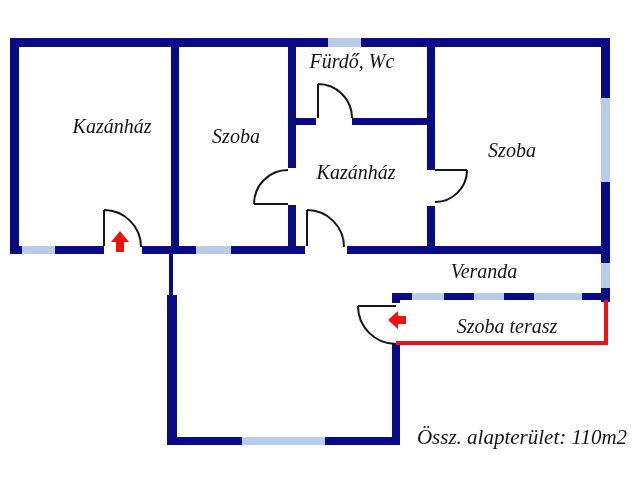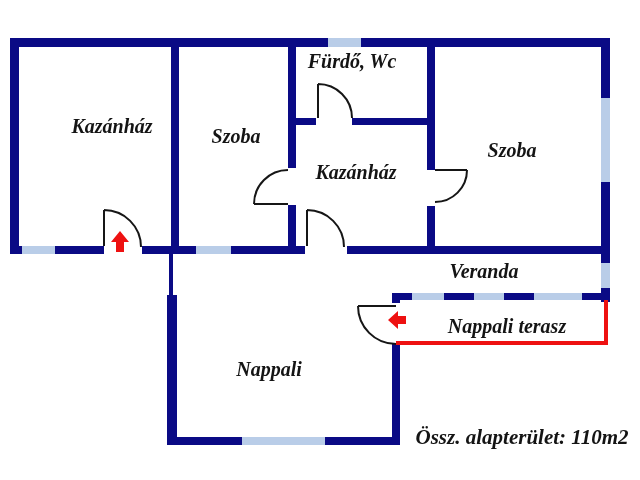--- a/index.html
+++ b/index.html
@@ -7,21 +7,21 @@
     position:relative;width:640px;height:480px;overflow:hidden;
     background:var(--background,#fff);
     font-family:"Liberation Serif","DejaVu Serif",serif;
   }
   .wall{position:absolute;background:var(--wall,#0a0a85);}
   .window{position:absolute;background:var(--window,#b9cde8);}
   .opening{position:absolute;background:var(--background,#fff);}
   .redline{position:absolute;background:var(--accent-red,#ee1111);}
   .label{
     position:absolute;transform:translate(-50%,-50%);
-    font-weight:bold;font-style:italic;color:var(--text,#141414);
+    font-weight:normal;font-style:italic;color:var(--text,#141414);
     font-size:20px;white-space:nowrap;letter-spacing:0;
   }
   .label.big{font-size:21px;margin-top:40px;}
   .overlay{position:absolute;left:0;top:0;pointer-events:none;}
   .door{stroke:#161616;stroke-width:2;fill:none;}
   .arrow{fill:var(--accent-red,#ee1111);stroke:none;}
 </style>
 </head>
 <body>
 
@@ -73,17 +73,16 @@
     <path class="arrow" d="M120 231 L129 242 L124 242 L124 252 L116 252 L116 242 L111 242 Z"></path>
     <path class="arrow" d="M388 320 L398 311 L398 316 L406 316 L406 324 L398 324 L398 329 Z"></path>
   </svg>
 
   <div class="label" style="left:112px;top:126px">Kazánház</div>
   <div class="label" style="left:236px;top:136px">Szoba</div>
   <div class="label" style="left:352px;top:61px">Fürdő, Wc</div>
   <div class="label" style="left:356px;top:172px">Kazánház</div>
   <div class="label" style="left:512px;top:150px">Szoba</div>
   <div class="label" style="left:484px;top:271px">Veranda</div>
-  <div class="label" style="left:507px;top:326px">Nappali terasz</div>
-  <div class="label" style="left:269px;top:369px">Nappali</div>
+  <div class="label" style="left:507px;top:326px">Szoba terasz</div>
   <div class="label big" style="left:522px;top:397px">Össz. alapterület: 110m2</div>
 
 </div>
 
 </body></html>

